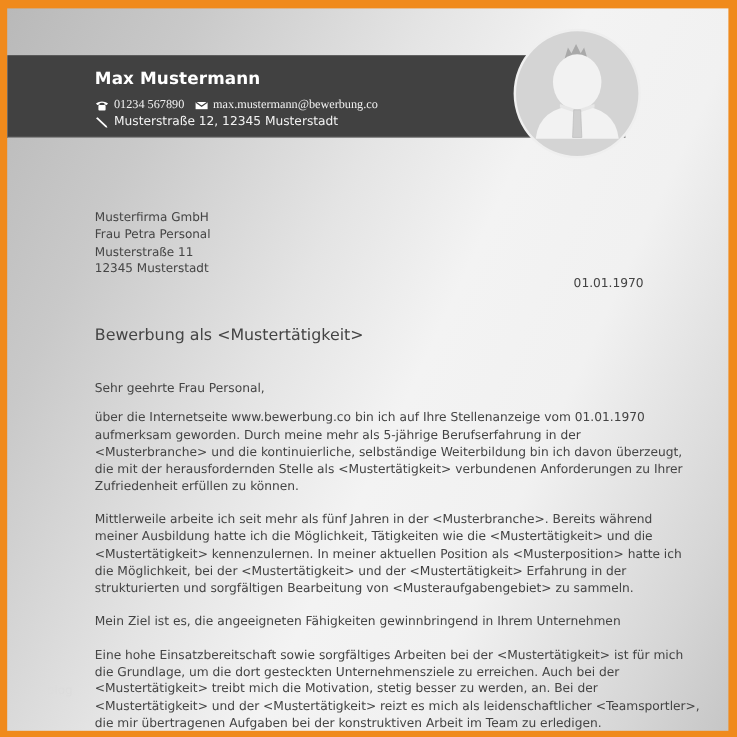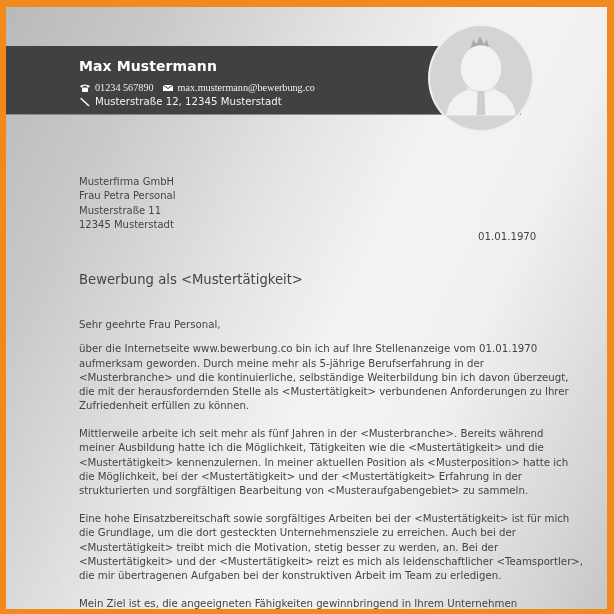--- a/index.html
+++ b/index.html
@@ -131,26 +131,26 @@
 
     <p>
       <span class="line">Mittlerweile arbeite ich seit mehr als fünf Jahren in der &lt;Musterbranche&gt;. Bereits während</span>
       <span class="line">meiner Ausbildung hatte ich die Möglichkeit, Tätigkeiten wie die &lt;Mustertätigkeit&gt; und die</span>
       <span class="line">&lt;Mustertätigkeit&gt; kennenzulernen. In meiner aktuellen Position als &lt;Musterposition&gt; hatte ich</span>
       <span class="line">die Möglichkeit, bei der &lt;Mustertätigkeit&gt; und der &lt;Mustertätigkeit&gt; Erfahrung in der</span>
       <span class="line">strukturierten und sorgfältigen Bearbeitung von &lt;Musteraufgabengebiet&gt; zu sammeln.</span>
     </p>
 
     <p>
+      <span class="line">Mein Ziel ist es, die angeeigneten Fähigkeiten gewinnbringend in Ihrem Unternehmen</span>
+    </p>
+
+    <p>
       <span class="line">Eine hohe Einsatzbereitschaft sowie sorgfältiges Arbeiten bei der &lt;Mustertätigkeit&gt; ist für mich</span>
       <span class="line">die Grundlage, um die dort gesteckten Unternehmensziele zu erreichen. Auch bei der</span>
       <span class="line">&lt;Mustertätigkeit&gt; treibt mich die Motivation, stetig besser zu werden, an. Bei der</span>
       <span class="line">&lt;Mustertätigkeit&gt; und der &lt;Mustertätigkeit&gt; reizt es mich als leidenschaftlicher &lt;Teamsportler&gt;,</span>
       <span class="line">die mir übertragenen Aufgaben bei der konstruktiven Arbeit im Team zu erledigen.</span>
-    </p>
-
-    <p>
-      <span class="line">Mein Ziel ist es, die angeeigneten Fähigkeiten gewinnbringend in Ihrem Unternehmen</span>
     </p>
   </div>
 
   <div class="watermark">blog</div>
 </div>
 
 </body></html>

